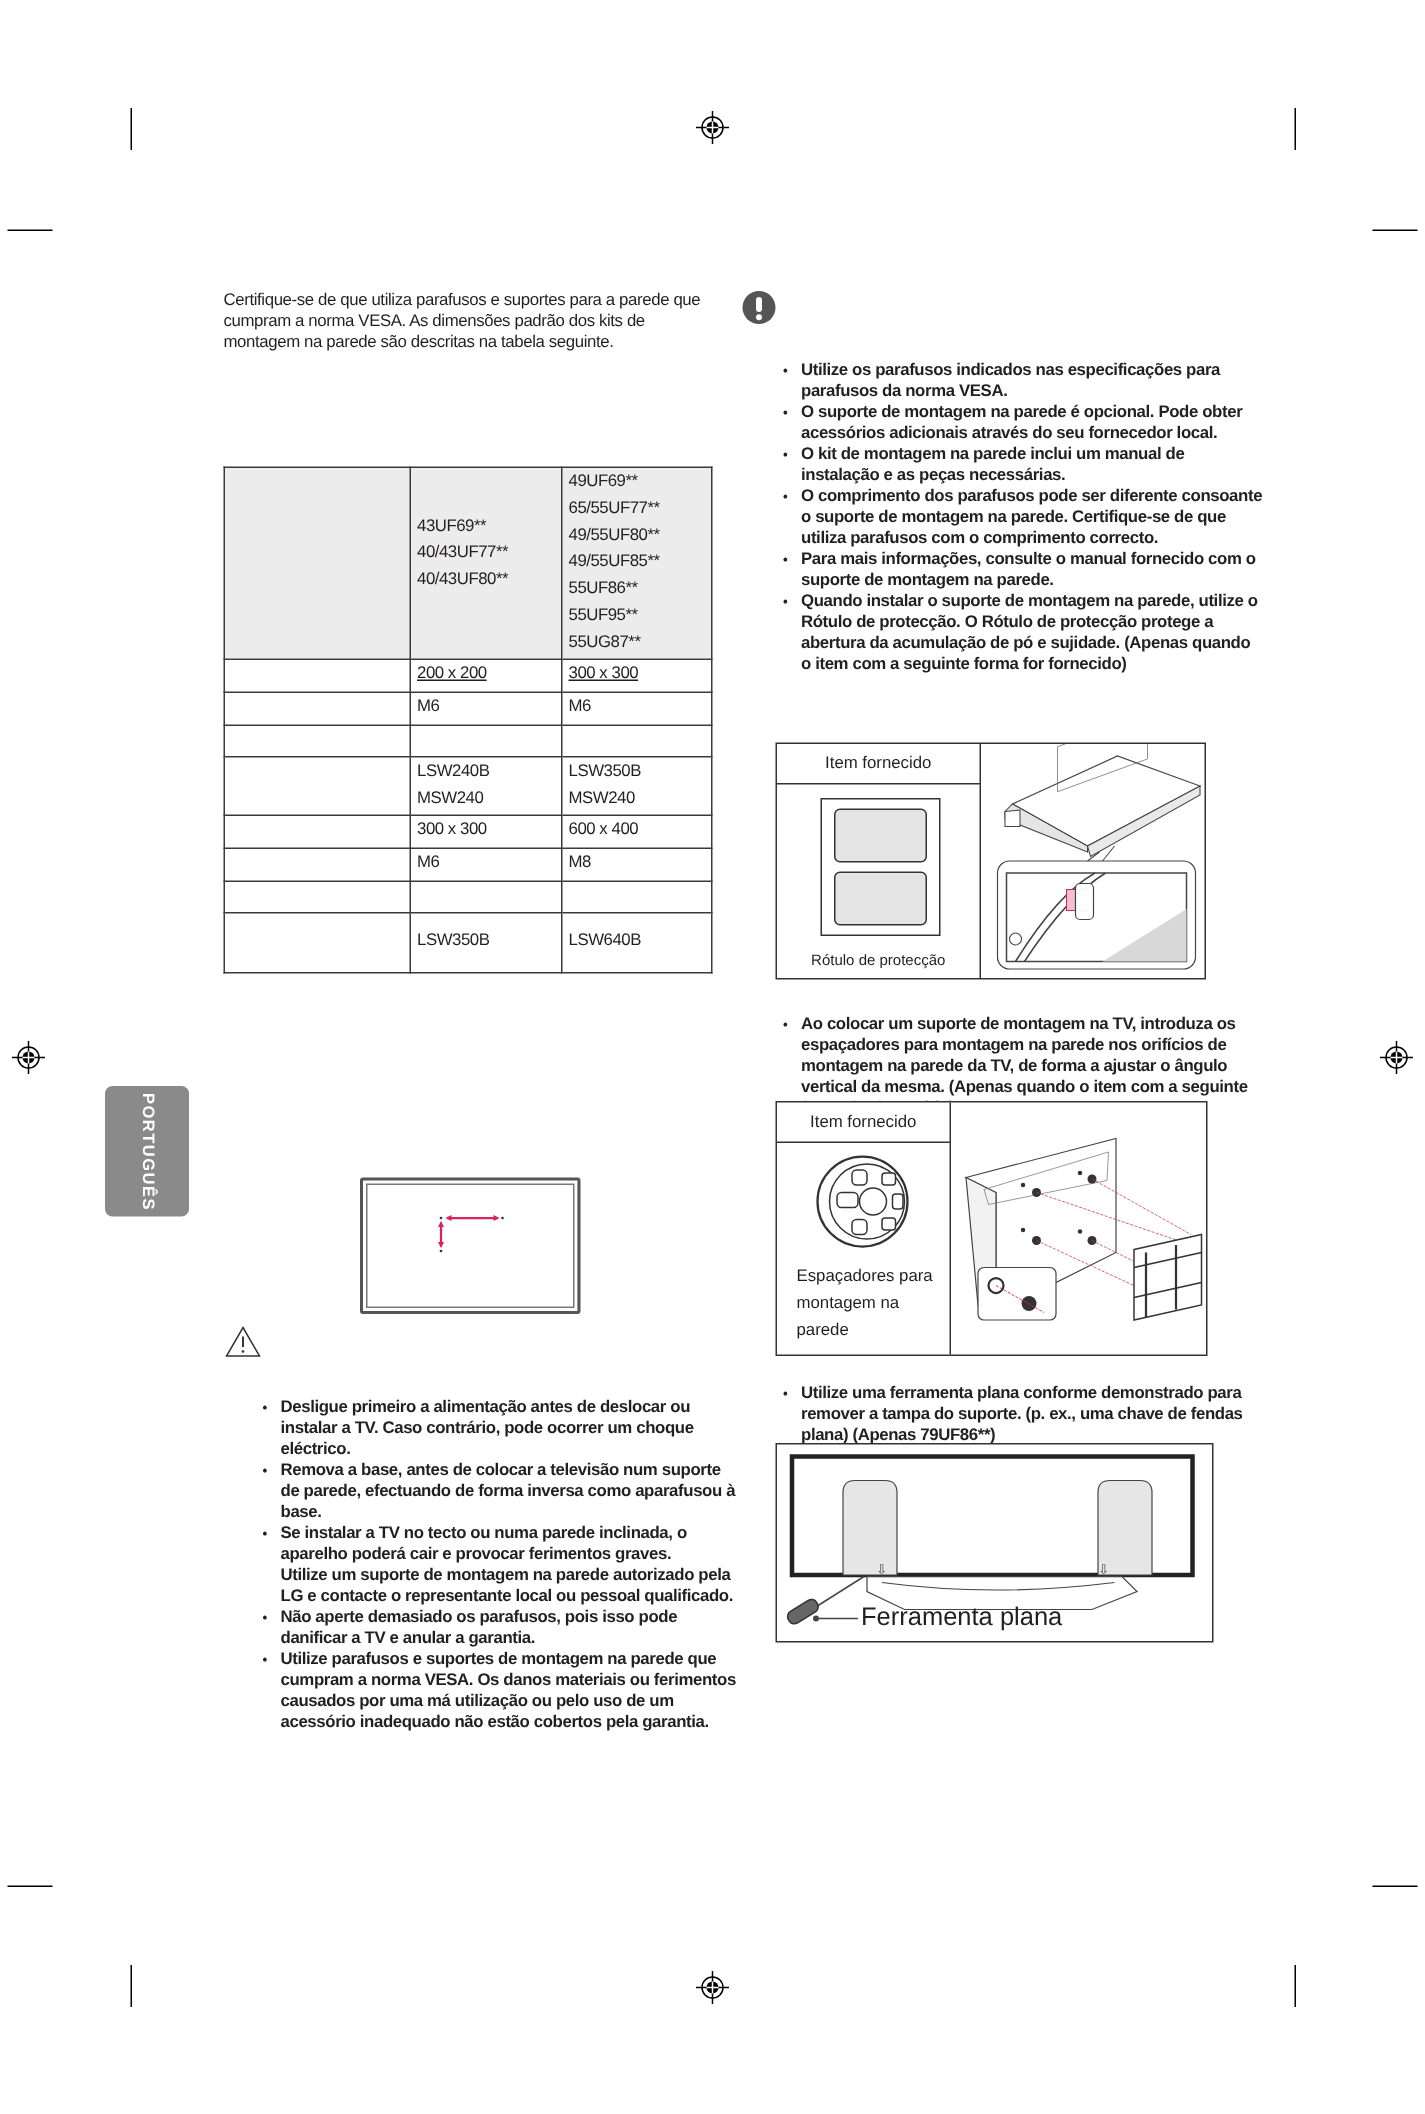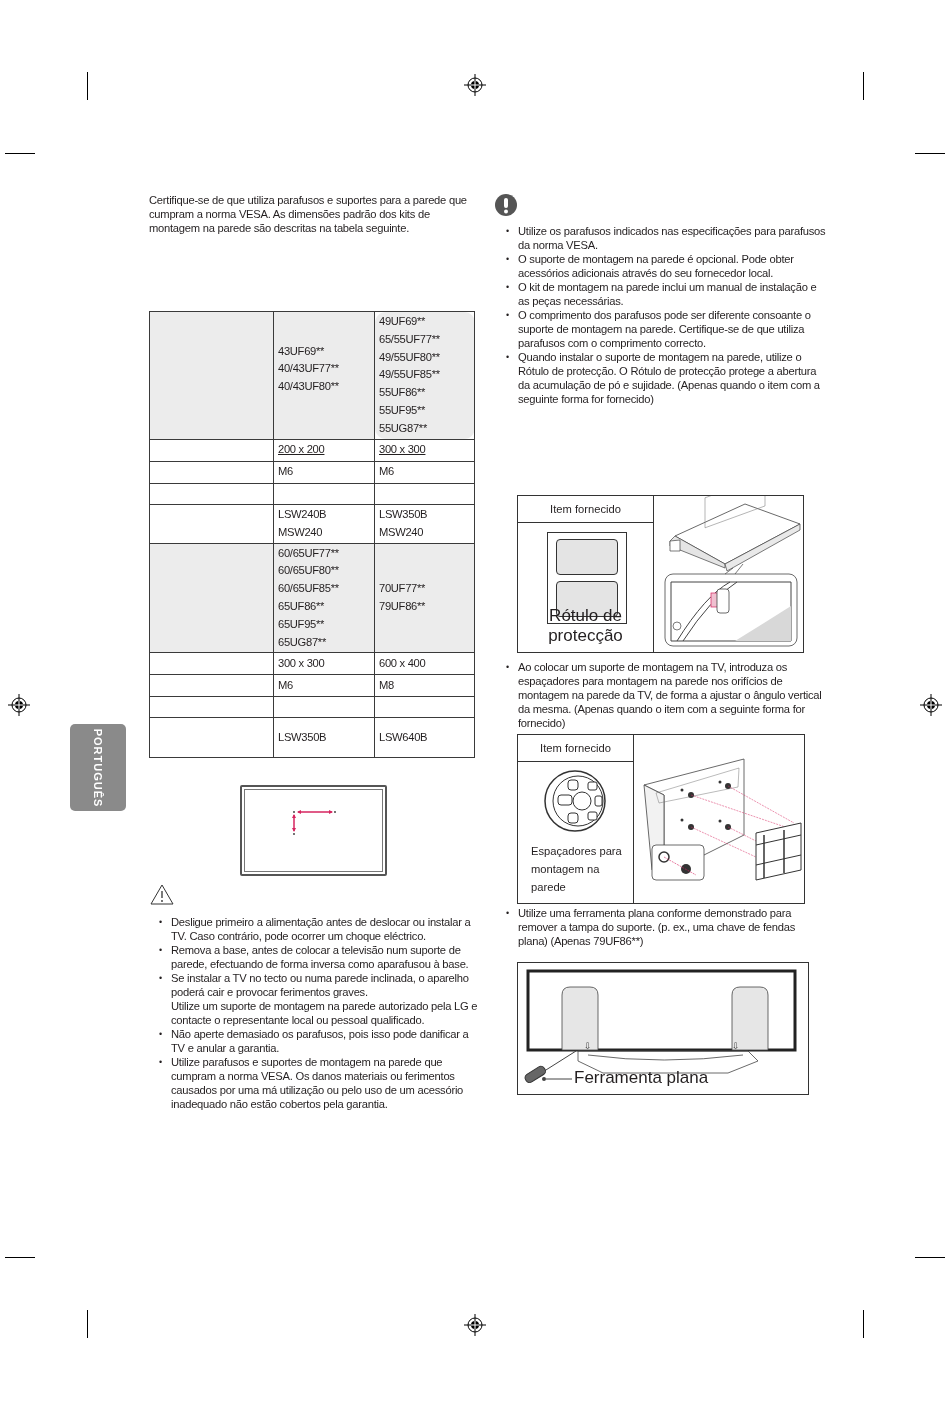--- a/index.html
+++ b/index.html
@@ -15,32 +15,32 @@
   table.spec { position:absolute; left:149px; top:311px; width:326px; border-collapse:collapse; }
   table.spec td { border:1px solid #3a3a3a; font-size:11.2px; line-height:17.8px; letter-spacing:-0.3px; padding:0 4px; vertical-align:middle; }
   table.spec td.lbl { width:115px; }
   table.spec td.c1 { width:92px; }
   table.spec tr.grey td { background:#ececec; }
   table.spec td .l { display:block; }
 
   .tvdiag { position:absolute; left:240px; top:785px; width:143px; height:87px; border:2px solid #555; border-radius:2px; box-shadow: inset 0 0 0 2px #fff, inset 0 0 0 3px #777; }
 
   .caution-icon { position:absolute; left:150px; top:884px; }
-  ul.bl { list-style:none; margin:0; padding:0; position:absolute; }
+  ul.bl { list-style:none; margin:16px; padding:0; position:absolute;font-weight:bold; }
   ul.bl li { position:relative; padding-left:12px; margin:0; }
   ul.bl li::before { content:"•"; position:absolute; left:0; top:0; font-size:9px; }
   .caution-list { left:159px; top:915px; width:320px; }
   .note-icon { position:absolute; left:494px; top:193px; }
   .note-list1 { left:506px; top:224px; width:320px; }
 
   .figbox { position:absolute; border:1px solid #333; background:#fff; }
   .fig1 { left:517px; top:495px; width:285px; height:156px; }
   .fig1 .hdr { position:absolute; left:0; top:0; width:135px; height:26px; border-right:1px solid #333; border-bottom:1px solid #333; font-size:11.2px; text-align:center; line-height:26px; }
   .fig1 .lcol { position:absolute; left:0; top:27px; width:135px; height:129px; border-right:1px solid #333; }
-  .fig1 .cap { position:absolute; left:0; bottom:6px; width:135px; text-align:center; font-size:17px; }
+  .fig1 .cap { position:absolute; left:0; bottom:6px; width:135px; text-align:center; font-size:10px; }
   .label-sheet { position:absolute; left:29px; top:9px; width:78px; height:90px; border:1px solid #333; }
   .label-sheet .lab { position:absolute; left:8px; width:60px; height:34px; background:#e4e4e4; border:1px solid #333; border-radius:4px; }
 
   .note-list2 { left:506px; top:660px; width:320px; }
   .fig2 { left:517px; top:734px; width:286px; height:168px; }
   .fig2 .hdr { position:absolute; left:0; top:0; width:115px; height:26px; border-right:1px solid #333; border-bottom:1px solid #333; font-size:11.2px; text-align:center; line-height:26px; }
   .fig2 .lcol { position:absolute; left:0; top:27px; width:115px; height:141px; border-right:1px solid #333; }
   .fig2 .cap { position:absolute; left:13px; top:80px; width:100px; font-size:11.2px; line-height:18px; }
 
   .note-list3 { left:506px; top:906px; width:320px; }
@@ -103,21 +103,21 @@
 
 <table class="spec">
   <tbody>
     <tr class="grey">
       <td class="lbl"></td>
       <td class="c1" style="padding-top:2px;padding-bottom:14px;">
         <span class="l">43UF69**</span>
         <span class="l">40/43UF77**</span>
         <span class="l">40/43UF80**</span>
       </td>
-      <td style="padding-top:1px;padding-bottom:1px;border-radius:11px;">
+      <td style="padding-top:1px;padding-bottom:1px;">
         <span class="l">49UF69**</span>
         <span class="l">65/55UF77**</span>
         <span class="l">49/55UF80**</span>
         <span class="l">49/55UF85**</span>
         <span class="l">55UF86**</span>
         <span class="l">55UF95**</span>
         <span class="l">55UG87**</span>
       </td>
     </tr>
     <tr style="height:22px;text-decoration:underline;">
@@ -138,35 +138,20 @@
     <tr style="height:39px;">
       <td class="lbl"></td>
       <td>
           <span class="l multiline" style="white-space:pre-line;">LSW240B
 MSW240</span>
         </td>
       <td>
           <span class="l multiline" style="white-space:pre-line;">LSW350B
 MSW240</span>
         </td>
-    </tr>
-    <tr class="grey">
-      <td class="lbl"></td>
-      <td class="c1" style="padding-top:1px;padding-bottom:1px;">
-        <span class="l">60/65UF77**</span>
-        <span class="l">60/65UF80**</span>
-        <span class="l">60/65UF85**</span>
-        <span class="l">65UF86**</span>
-        <span class="l">65UF95**</span>
-        <span class="l">65UG87**</span>
-      </td>
-      <td>
-        <span class="l">70UF77**</span>
-        <span class="l">79UF86**</span>
-      </td>
     </tr>
     <tr style="height:22px;">
       <td class="lbl"></td>
       <td>300 x 300</td>
       <td>600 x 400</td>
     </tr>
     <tr style="height:22px;">
       <td class="lbl"></td>
       <td>M6</td>
       <td>M8</td>
@@ -215,20 +200,21 @@
 <svg class="note-icon" width="24" height="24" viewBox="0 0 24 24">
   <circle cx="12" cy="12" r="11" fill="#555"></circle>
   <rect x="10" y="5" width="4" height="10" rx="2" fill="#fff"></rect>
   <circle cx="12" cy="18.5" r="2" fill="#fff"></circle>
 </svg>
 <ul class="bl txt note-list1">
   <li>Utilize os parafusos indicados nas especificações para parafusos da norma VESA.</li>
   <li>O suporte de montagem na parede é opcional. Pode obter acessórios adicionais através do seu fornecedor local.</li>
   <li>O kit de montagem na parede inclui um manual de instalação e as peças necessárias.</li>
   <li>O comprimento dos parafusos pode ser diferente consoante o suporte de montagem na parede. Certifique-se de que utiliza parafusos com o comprimento correcto.</li>
+  <li>Para mais informações, consulte o manual fornecido com o suporte de montagem na parede.</li>
   <li>Quando instalar o suporte de montagem na parede, utilize o Rótulo de protecção. O Rótulo de protecção protege a abertura da acumulação de pó e sujidade. (Apenas quando o item com a seguinte forma for fornecido)</li>
 </ul>
 
 <div class="figbox fig1">
   <div class="hdr">Item fornecido</div>
   <div class="lcol">
     <div class="label-sheet">
       <div class="lab" style="top:6px;"></div>
       <div class="lab" style="top:48px;"></div>
     </div>

